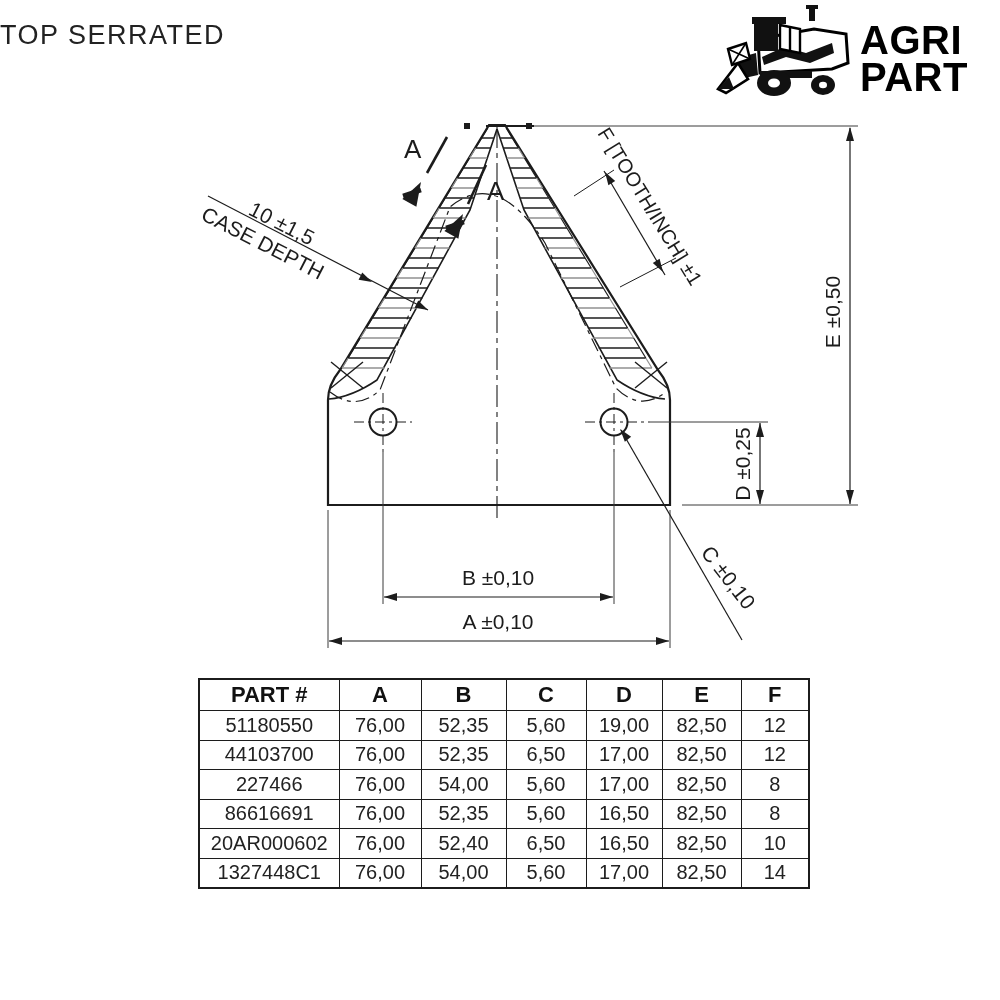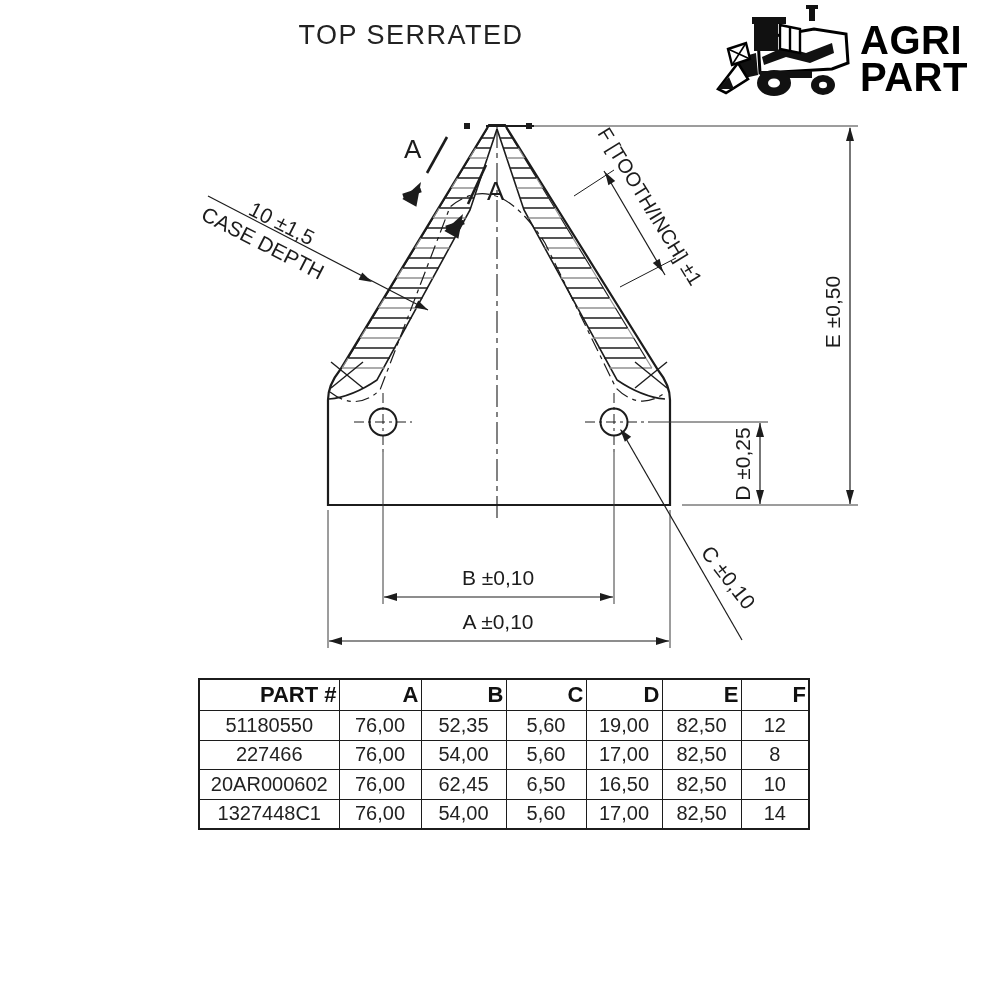--- a/index.html
+++ b/index.html
@@ -1,23 +1,23 @@
 <!DOCTYPE html>
 <html><head>
 <meta charset="utf-8">
 <style>
   html,body{margin:0;padding:0;background:#fff;}
   body{width:1000px;height:1000px;position:relative;font-family:"Liberation Sans",sans-serif;color:#1c1c1c;overflow:hidden;}
-  .title{position:absolute;top:20px;left:0;width:806px;text-align:center;font-size:27px;letter-spacing:1.5px;color:#222;margin-left:8px;}
+  .title{position:absolute;top:20px;left:0;width:806px;font-size:27px;letter-spacing:1.5px;color:#222;}
   .logo{position:absolute;top:1px;left:716px;display:flex;align-items:center;}
   .logo-text{font-weight:bold;font-size:40px;line-height:0.93;letter-spacing:0.5px;color:#000;margin-left:4px;margin-top:12px;}
   svg.drawing{position:absolute;left:0;top:0;}
   table.parts{position:absolute;left:198px;top:678px;width:610px;border-collapse:collapse;table-layout:fixed;background:#fff;border:2.5px solid #1c1c1c;}
   table.parts th,table.parts td{border:1.8px solid #1c1c1c;text-align:center;vertical-align:middle;padding:0 2px;overflow:hidden;white-space:nowrap;}
-  table.parts th{font-size:22px;font-weight:bold;height:30px;color:#111;text-align:right;}
+  table.parts th{font-size:22px;font-weight:bold;height:30px;color:#111;}
   table.parts td{font-size:20px;font-weight:normal;height:28.5px;color:#222;}
   text{font-family:"Liberation Sans",sans-serif;fill:#1c1c1c;}
 </style>
 </head>
 <body>
 
 <div>
 
   <div class="title">TOP SERRATED</div>
 
@@ -284,32 +284,50 @@
         <tr>
           <td>51180550</td>
           <td>76,00</td>
           <td>52,35</td>
           <td>5,60</td>
           <td>19,00</td>
           <td>82,50</td>
           <td>12</td>
         </tr>
         <tr>
+          <td>44103700</td>
+          <td>76,00</td>
+          <td>52,35</td>
+          <td>6,50</td>
+          <td>17,00</td>
+          <td>82,50</td>
+          <td>12</td>
+        </tr>
+        <tr>
           <td>227466</td>
           <td>76,00</td>
           <td>54,00</td>
           <td>5,60</td>
           <td>17,00</td>
           <td>82,50</td>
           <td>8</td>
         </tr>
         <tr>
+          <td>86616691</td>
+          <td>76,00</td>
+          <td>52,35</td>
+          <td>5,60</td>
+          <td>16,50</td>
+          <td>82,50</td>
+          <td>8</td>
+        </tr>
+        <tr>
           <td>20AR000602</td>
           <td>76,00</td>
-          <td>62,45</td>
+          <td>52,40</td>
           <td>6,50</td>
           <td>16,50</td>
           <td>82,50</td>
           <td>10</td>
         </tr>
         <tr>
           <td>1327448C1</td>
           <td>76,00</td>
           <td>54,00</td>
           <td>5,60</td>

